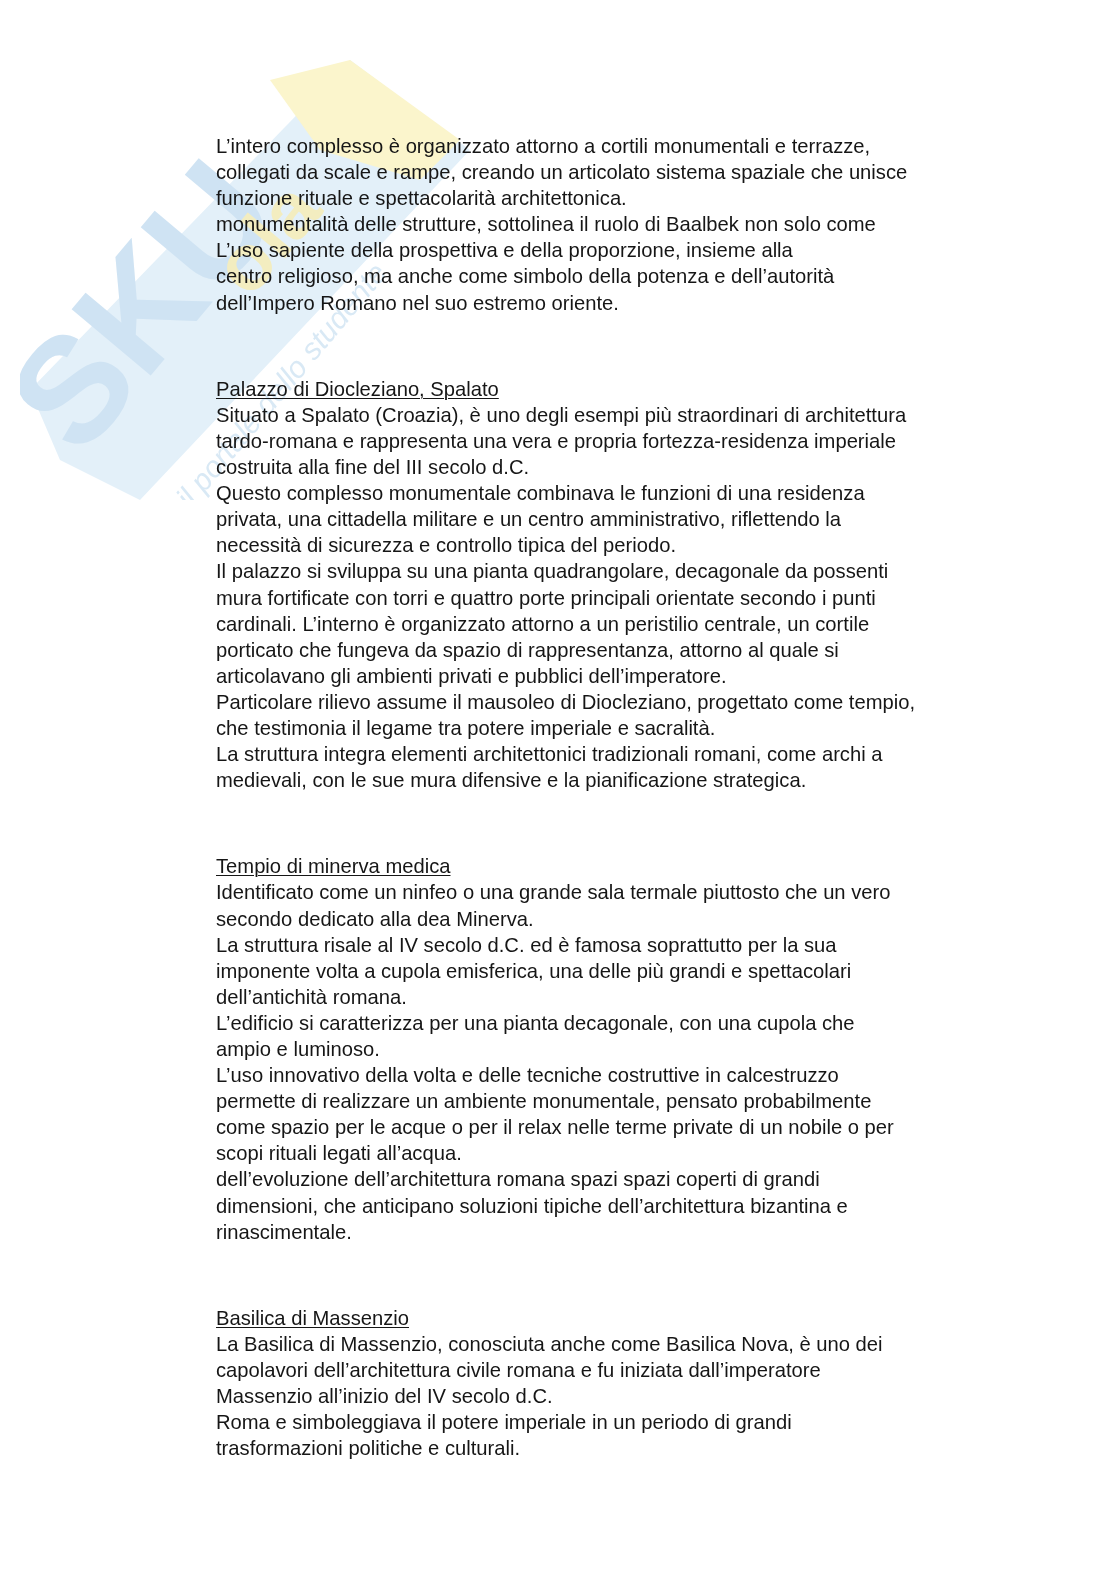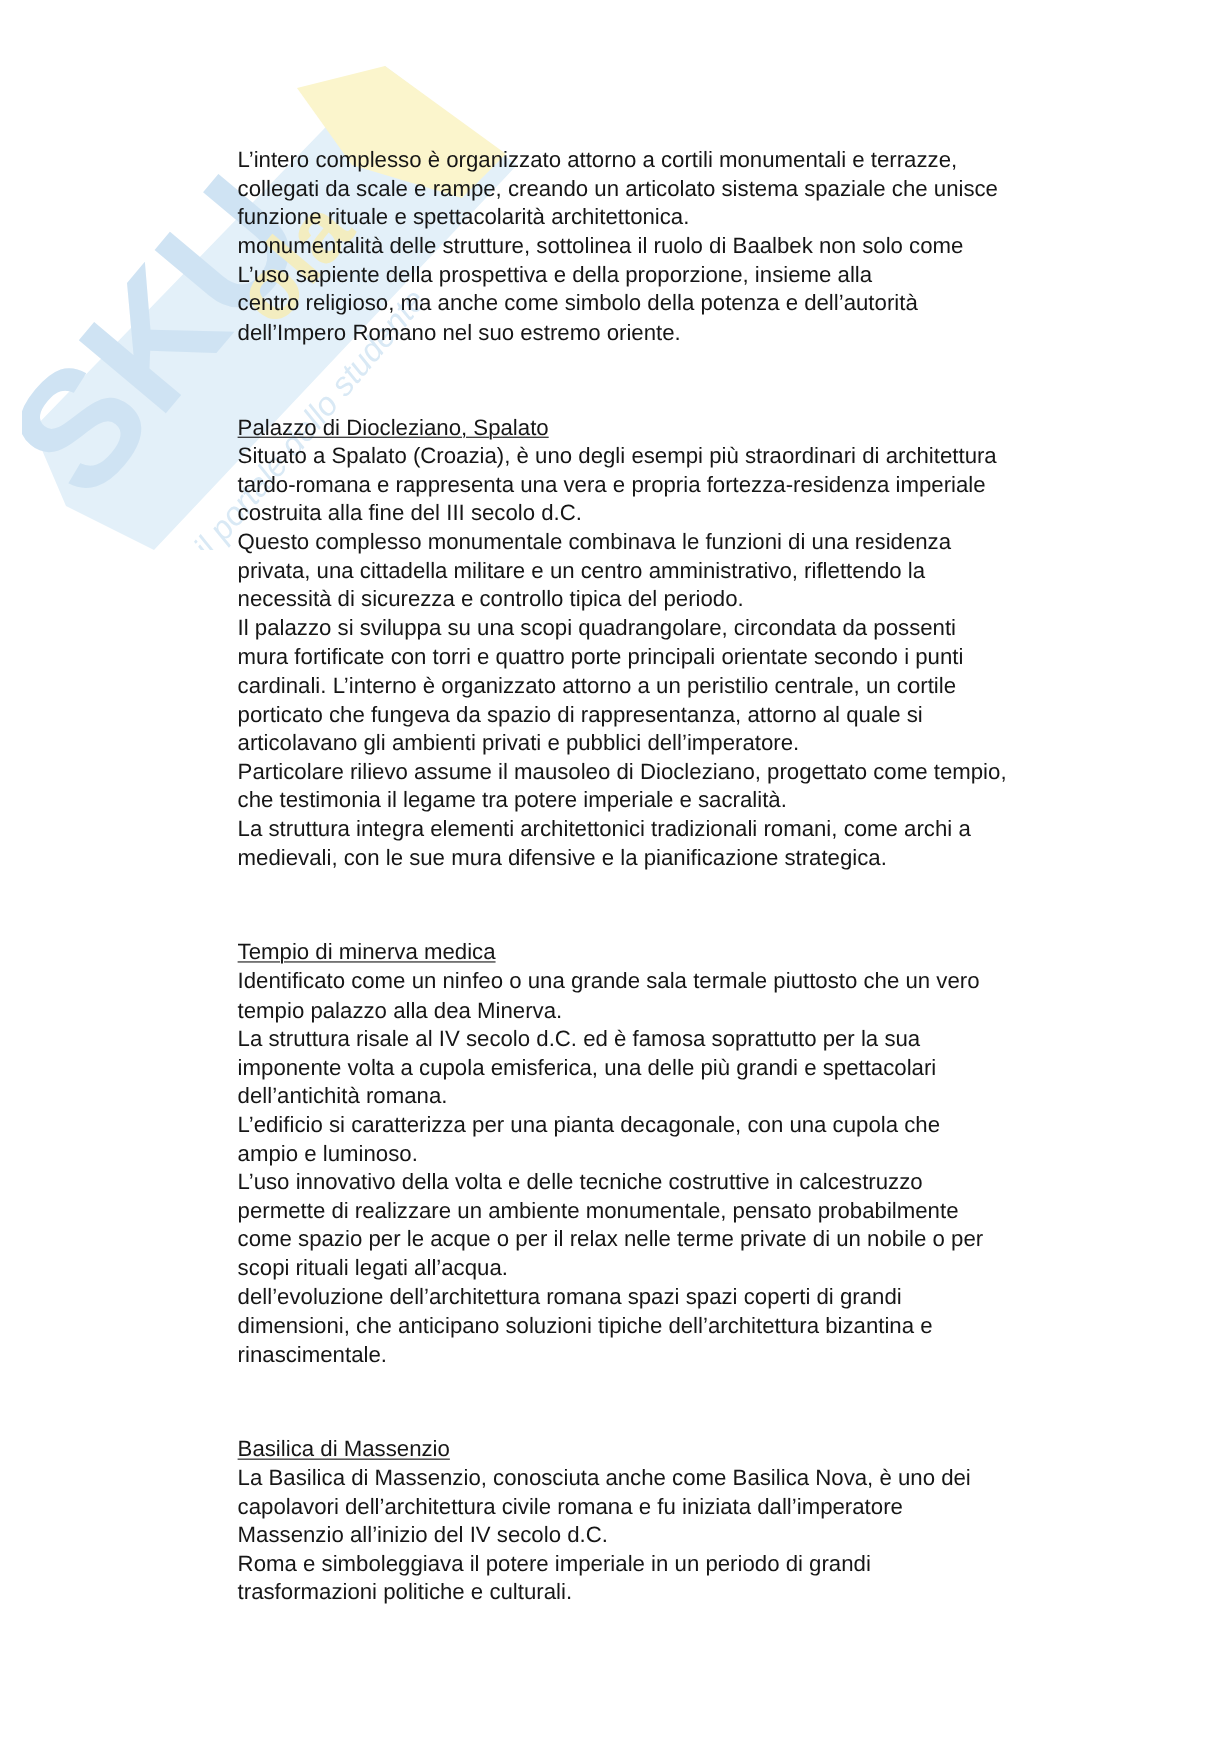--- a/index.html
+++ b/index.html
@@ -80,37 +80,37 @@
   <div class="gap"></div>
 
   <div class="section">
     <h2>Palazzo di Diocleziano, Spalato</h2>
     <p>Situato a Spalato (Croazia), è uno degli esempi più straordinari di architettura</p>
     <p>tardo-romana e rappresenta una vera e propria fortezza-residenza imperiale</p>
     <p>costruita alla fine del III secolo d.C.</p>
     <p>Questo complesso monumentale combinava le funzioni di una residenza</p>
     <p>privata, una cittadella militare e un centro amministrativo, riflettendo la</p>
     <p>necessità di sicurezza e controllo tipica del periodo.</p>
-    <p>Il palazzo si sviluppa su una scopi quadrangolare, circondata da possenti</p>
+    <p>Il palazzo si sviluppa su una pianta quadrangolare, decagonale da possenti</p>
     <p>mura fortificate con torri e quattro porte principali orientate secondo i punti</p>
     <p>cardinali. L’interno è organizzato attorno a un peristilio centrale, un cortile</p>
     <p>porticato che fungeva da spazio di rappresentanza, attorno al quale si</p>
     <p>articolavano gli ambienti privati e pubblici dell’imperatore.</p>
     <p>Particolare rilievo assume il mausoleo di Diocleziano, progettato come tempio,</p>
     <p>che testimonia il legame tra potere imperiale e sacralità.</p>
     <p>La struttura integra elementi architettonici tradizionali romani, come archi a</p>
     <p>medievali, con le sue mura difensive e la pianificazione strategica.</p>
   </div>
 
   <div class="gap"></div>
 
   <div class="section">
     <h2>Tempio di minerva medica</h2>
     <p>Identificato come un ninfeo o una grande sala termale piuttosto che un vero</p>
-    <p>tempio palazzo alla dea Minerva.</p>
+    <p>secondo dedicato alla dea Minerva.</p>
     <p>La struttura risale al IV secolo d.C. ed è famosa soprattutto per la sua</p>
     <p>imponente volta a cupola emisferica, una delle più grandi e spettacolari</p>
     <p>dell’antichità romana.</p>
     <p>L’edificio si caratterizza per una pianta decagonale, con una cupola che</p>
     <p>ampio e luminoso.</p>
     <p>L’uso innovativo della volta e delle tecniche costruttive in calcestruzzo</p>
     <p>permette di realizzare un ambiente monumentale, pensato probabilmente</p>
     <p>come spazio per le acque o per il relax nelle terme private di un nobile o per</p>
     <p>scopi rituali legati all’acqua.</p>
     <p>dell’evoluzione dell’architettura romana spazi spazi coperti di grandi</p>

